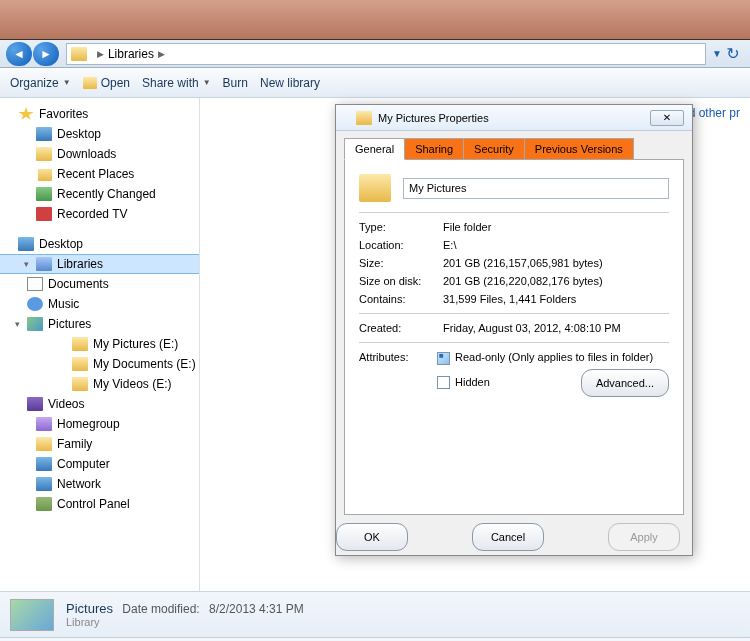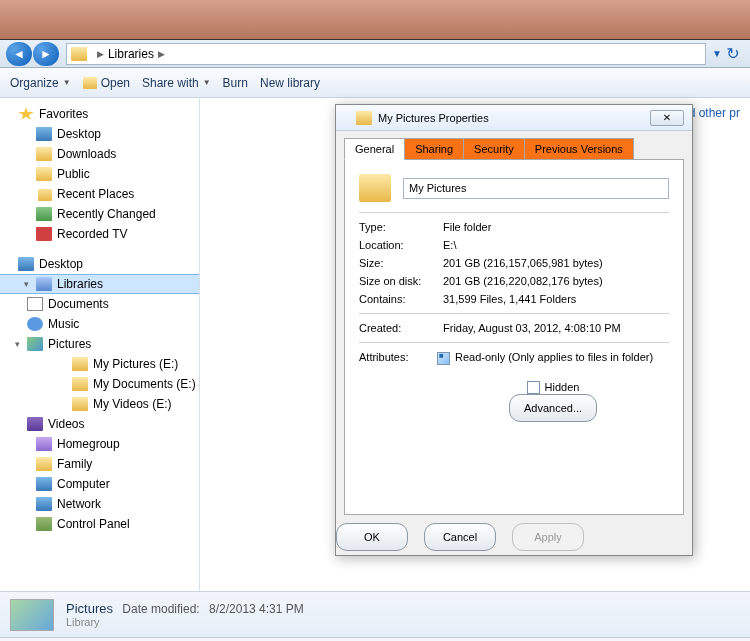--- a/index.html
+++ b/index.html
@@ -69,21 +69,21 @@
 .big-folder { width: 32px; height: 28px; background: linear-gradient(180deg,#fde9a8,#e8b848); border-radius: 2px; }
 .name-input { flex: 1; height: 21px; border: 1px solid #a8b8c8; padding: 0 5px; font-size: 11px; }
 hr.sep { border: none; border-top: 1px solid #d0d0d0; margin: 8px 0; }
 .row { display: flex; margin: 6px 0; }
 .row .k { width: 84px; }
 .chk { width: 13px; height: 13px; border: 1px solid #7a94b0; display: inline-block; vertical-align: middle; margin-right: 5px; background: #fff; }
 .chk.on { background: linear-gradient(135deg,#cde6ff,#8ac0f0); position: relative; }
 .chk.on:after { content: "■"; font-size: 8px; color: #2a6ab0; position: absolute; left: 1px; top: -2px; }
 .btn { height: 28px; padding: 0 14px; border: 1px solid #8a98a8; background: linear-gradient(180deg,#fefefe,#e4e8ee); border-radius: 11px; font-size: 11px; cursor: pointer; }
 .btn.disabled { color: #999; border-color: #c0c0c0; background: #f2f2f2; cursor: default; }
-.dlg-foot { display: flex; justify-content: flex-start; gap: 16px; padding: 0 12px 16px 0; }
+.dlg-foot { display: flex; justify-content: space-between; gap: 16px; padding: 0 12px 16px 0; }
 
 </style>
 </head>
 <body>
 
 <div class="titlebar"></div>
 
 <div class="navbar">
   <div class="nav-btn">◄</div>
   <div class="nav-btn">►</div>
@@ -128,24 +128,20 @@
         </div>
       <div class="tree-item l1">
           <span class="ico monitor"></span>
           <span>Desktop</span>
         </div>
       <div class="tree-item l1">
           <span class="ico folder"></span>
           <span>Downloads</span>
         </div>
       <div class="tree-item l1">
-          <span class="ico folder"></span>
-          <span>Public</span>
-        </div>
-      <div class="tree-item l1">
           <span class="ico folder-doc"></span>
           <span>Recent Places</span>
         </div>
       <div class="tree-item l1">
           <span class="ico rec"></span>
           <span>Recently Changed</span>
         </div>
       <div class="tree-item l1">
           <span class="ico tv"></span>
           <span>Recorded TV</span>
@@ -274,21 +270,21 @@
     <hr class="sep">
     <div class="row">
         <span class="k">Created:</span>
         <span>Friday, August 03, 2012, 4:08:10 PM</span>
       </div>
     <hr class="sep">
     <div class="row">
       <span class="k">Attributes:</span>
       <span>
         <span class="chk on"></span><span>Read-only (Only applies to files in folder)</span><br>
-        <div style="display:flex;align-items:center;justify-content:space-between;margin-top:16px;width:232px;flex-direction:column;">
+        <div style="display:flex;align-items:center;justify-content:space-between;margin-top:4px;width:232px;">
           <span><span class="chk"></span><span>Hidden</span></span>
           <button class="btn">Advanced...</button>
         </div>
       </span>
     </div>
   </div>
 
   <div class="dlg-foot">
     <button class="btn" style="min-width:72px">OK</button>
     <button class="btn" style="min-width:72px">Cancel</button>

